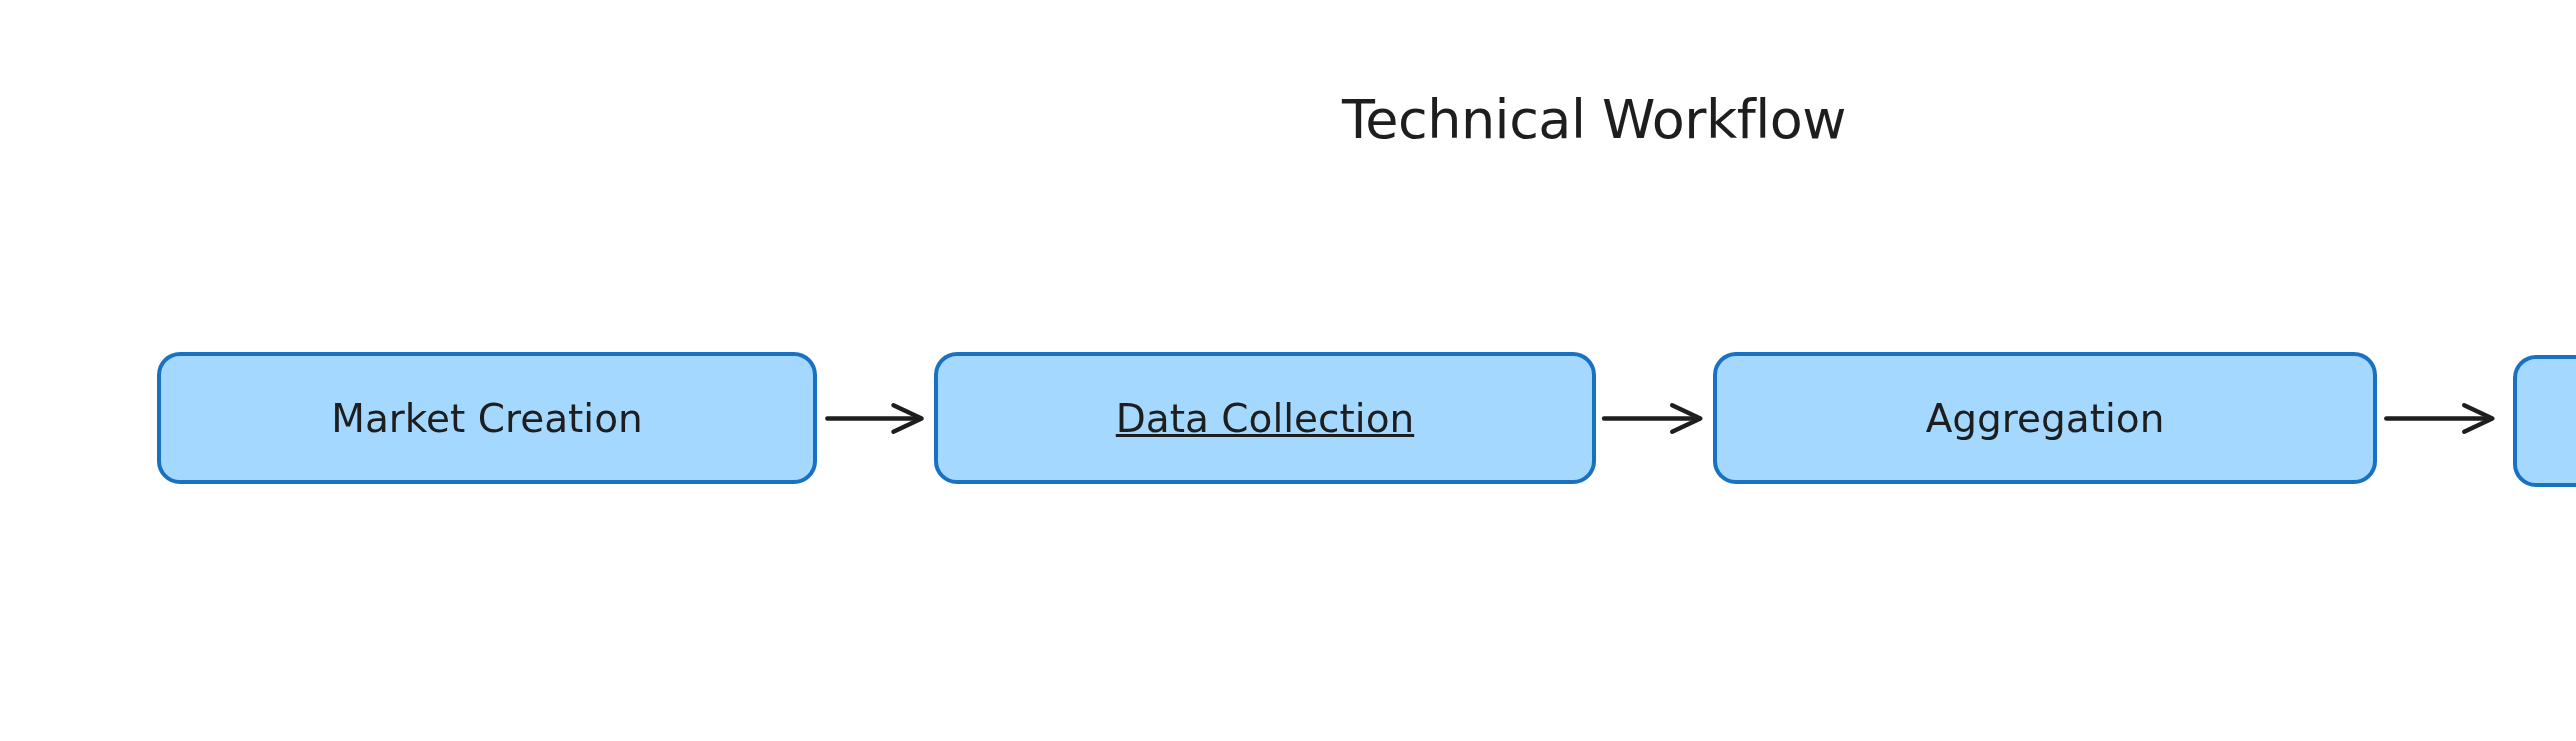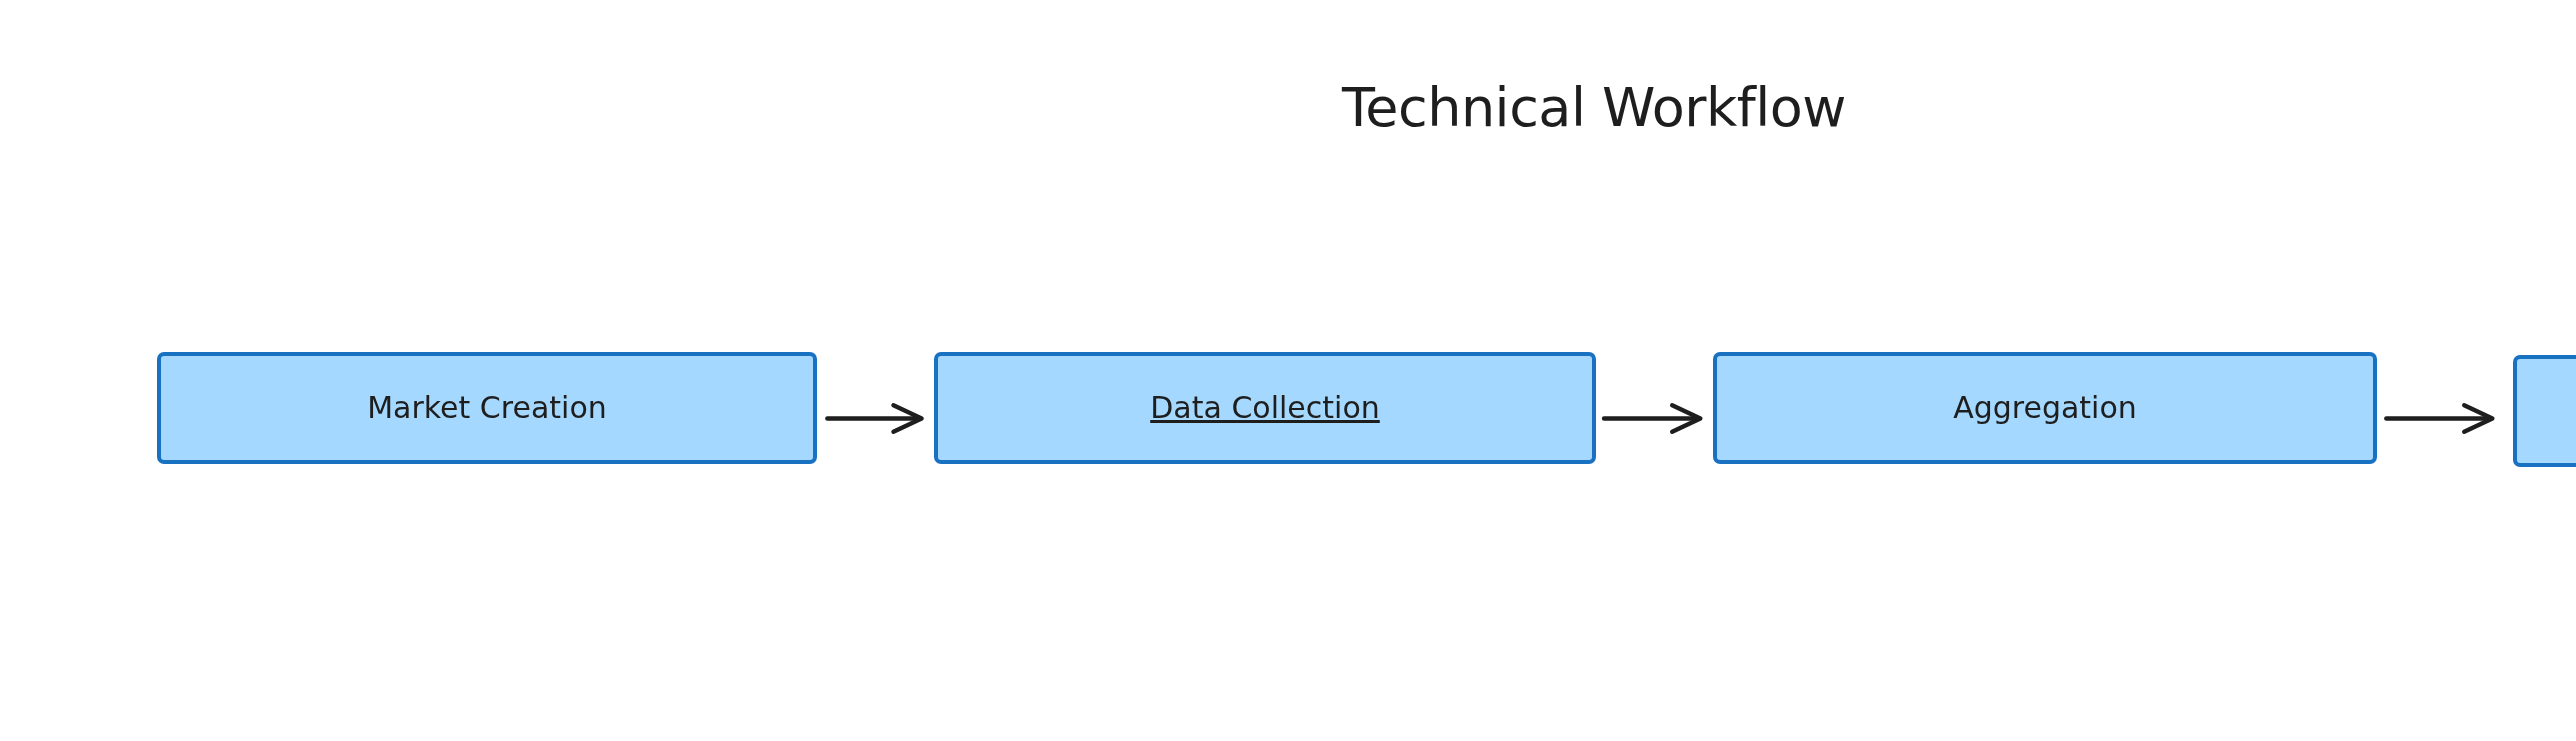--- a/index.html
+++ b/index.html
@@ -17,41 +17,41 @@
   }
   .canvas {
     position: absolute;
     left: 0; top: 0;
     width: 3333px;
     height: 742px;
     background: var(--bg-color, #ffffff);
   }
   .diagram-title {
     position: absolute;
-    top: 78px;
+    top: 90px;
     left: 1594px;
     transform: translateX(-50%);
     font-size: 54px;
     line-height: 1.1;
     white-space: nowrap;
     color: var(--text-color, #1e1e1e);
     letter-spacing: -0.5px;
   }
   .node {
     position: absolute;
     top: 352px;
-    height: 112px;
+    height: 132px;
     box-sizing: border-box;
     background: var(--node-fill, #a5d8ff);
     border: 4.1px solid var(--node-border, #1971c2);
-    border-radius: 7px;
+    border-radius: 23px;
     display: flex;
     align-items: center;
     justify-content: center;
-    font-size: 30px;
+    font-size: 39px;
     line-height: 1;
     white-space: nowrap;
     color: var(--text-color, #1e1e1e);
   }
   #node-0 { left: 157px;  width: 660px; }
   #node-1 { left: 934px; width: 662px; text-decoration: underline; }
   #node-2 { left: 1713px; width: 664px; }
   #node-3 { left: 2513px; width: 668px; top: 355px; }
   .edge-arrow {
     position: absolute;

